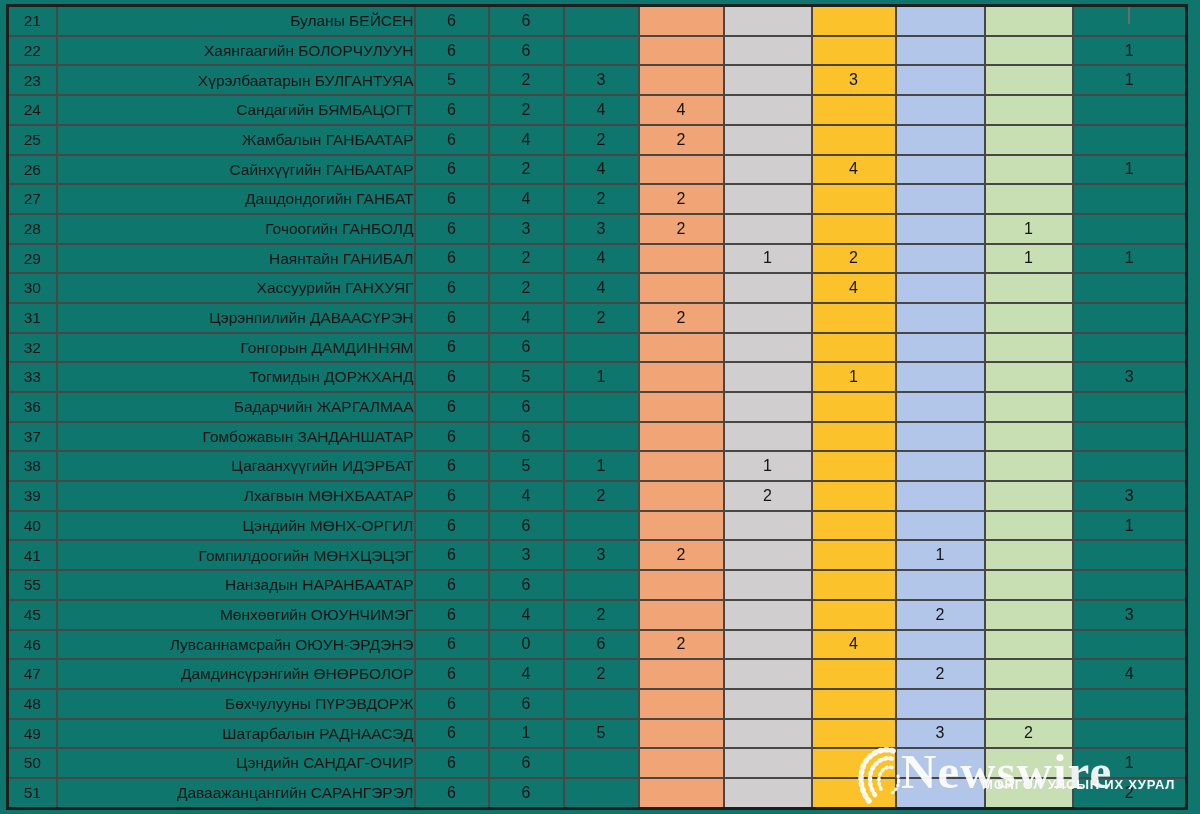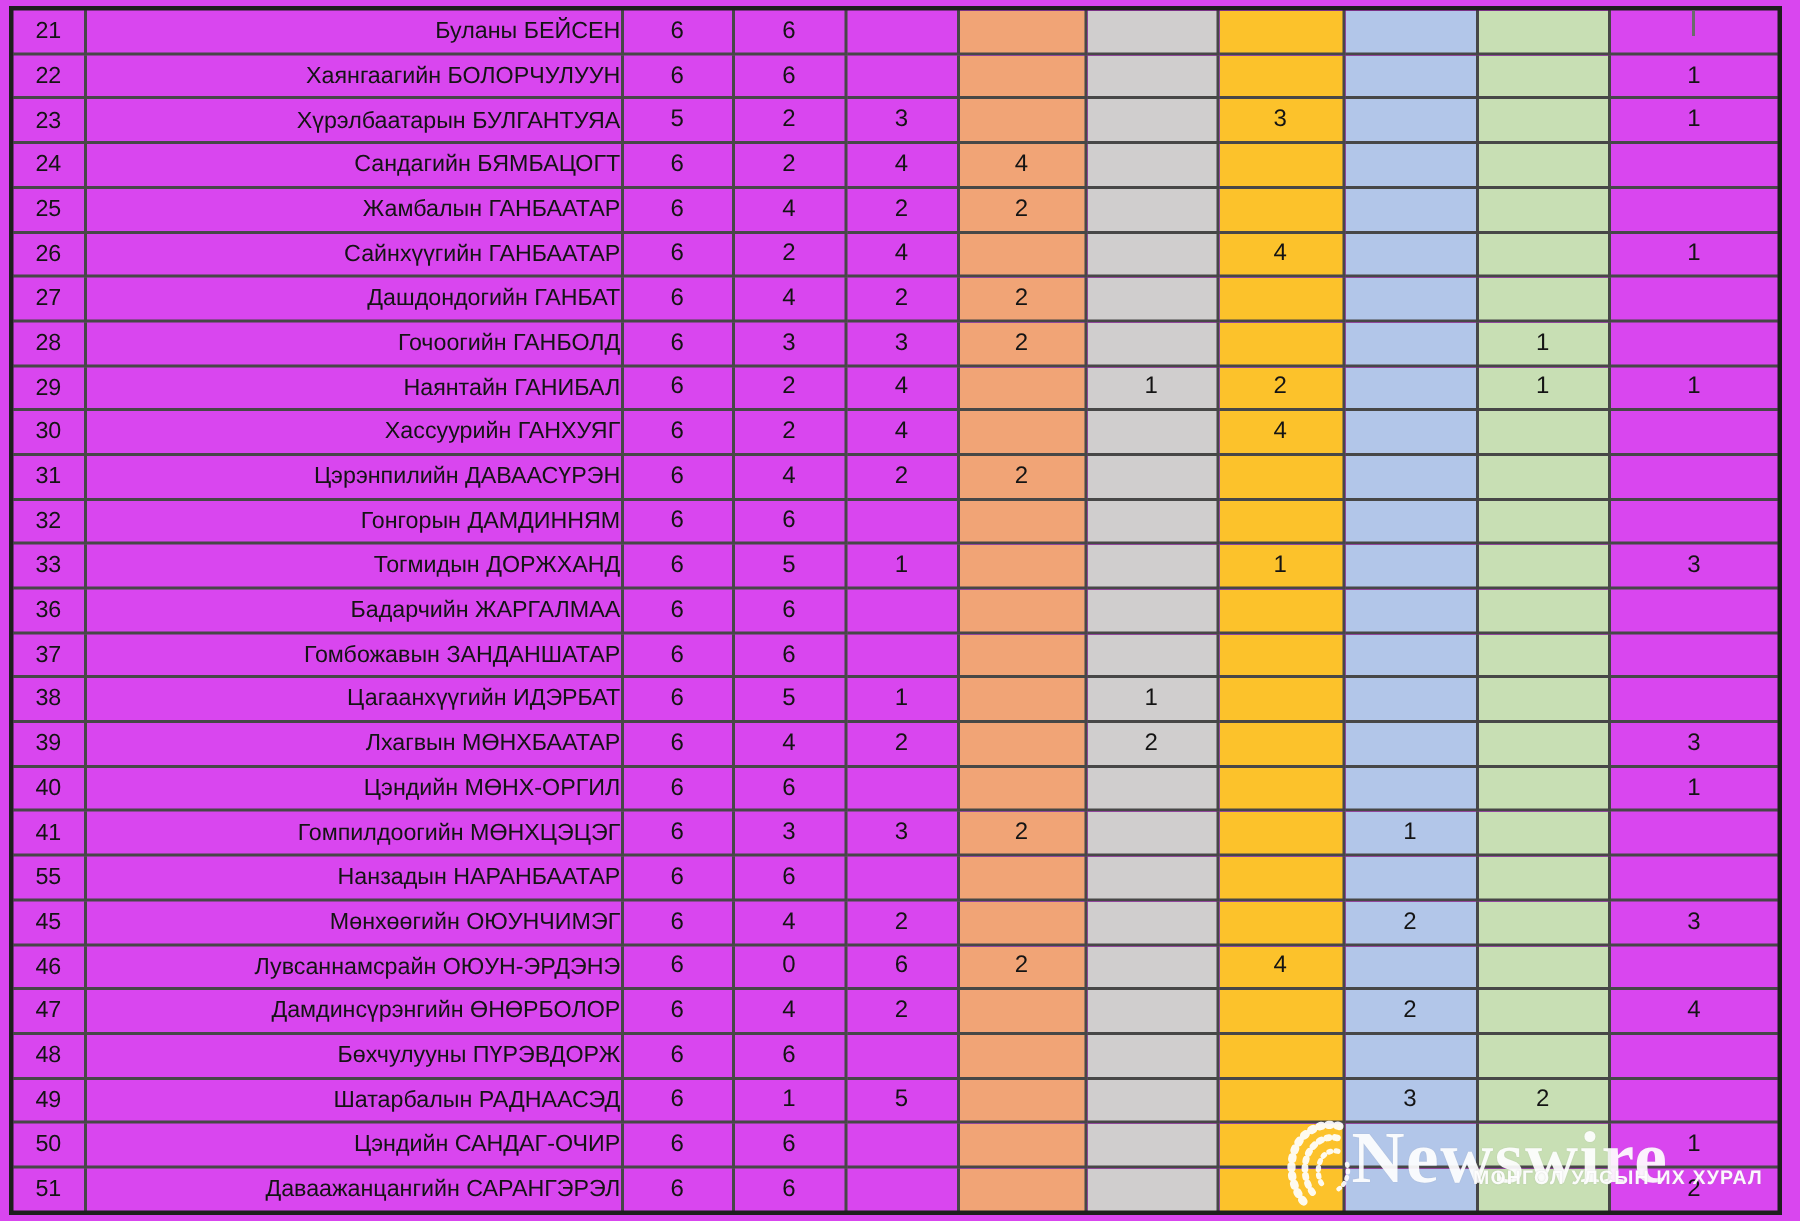--- a/index.html
+++ b/index.html
@@ -1,17 +1,17 @@
 <!DOCTYPE html>
 <html><head>
 <meta charset="utf-8">
 <style>
   html,body{margin:0;padding:0;background:#ffffff;}
   body{width:1200px;height:814px;font-family:"Liberation Sans",sans-serif;}
-  .stage{position:relative;width:1200px;height:814px;overflow:hidden;background:#d946ef;}
+  .stage{position:relative;width:1200px;height:814px;overflow:hidden;background:#0f766e;}
 
   table.grid{
     position:absolute;left:6px;top:4px;
     width:1179px;height:806px;
     border-collapse:collapse;table-layout:fixed;
     border:3px solid #1e1e1e;
   }
   td{
     border:2px solid #474747;
     font-size:16px;color:#141414;

